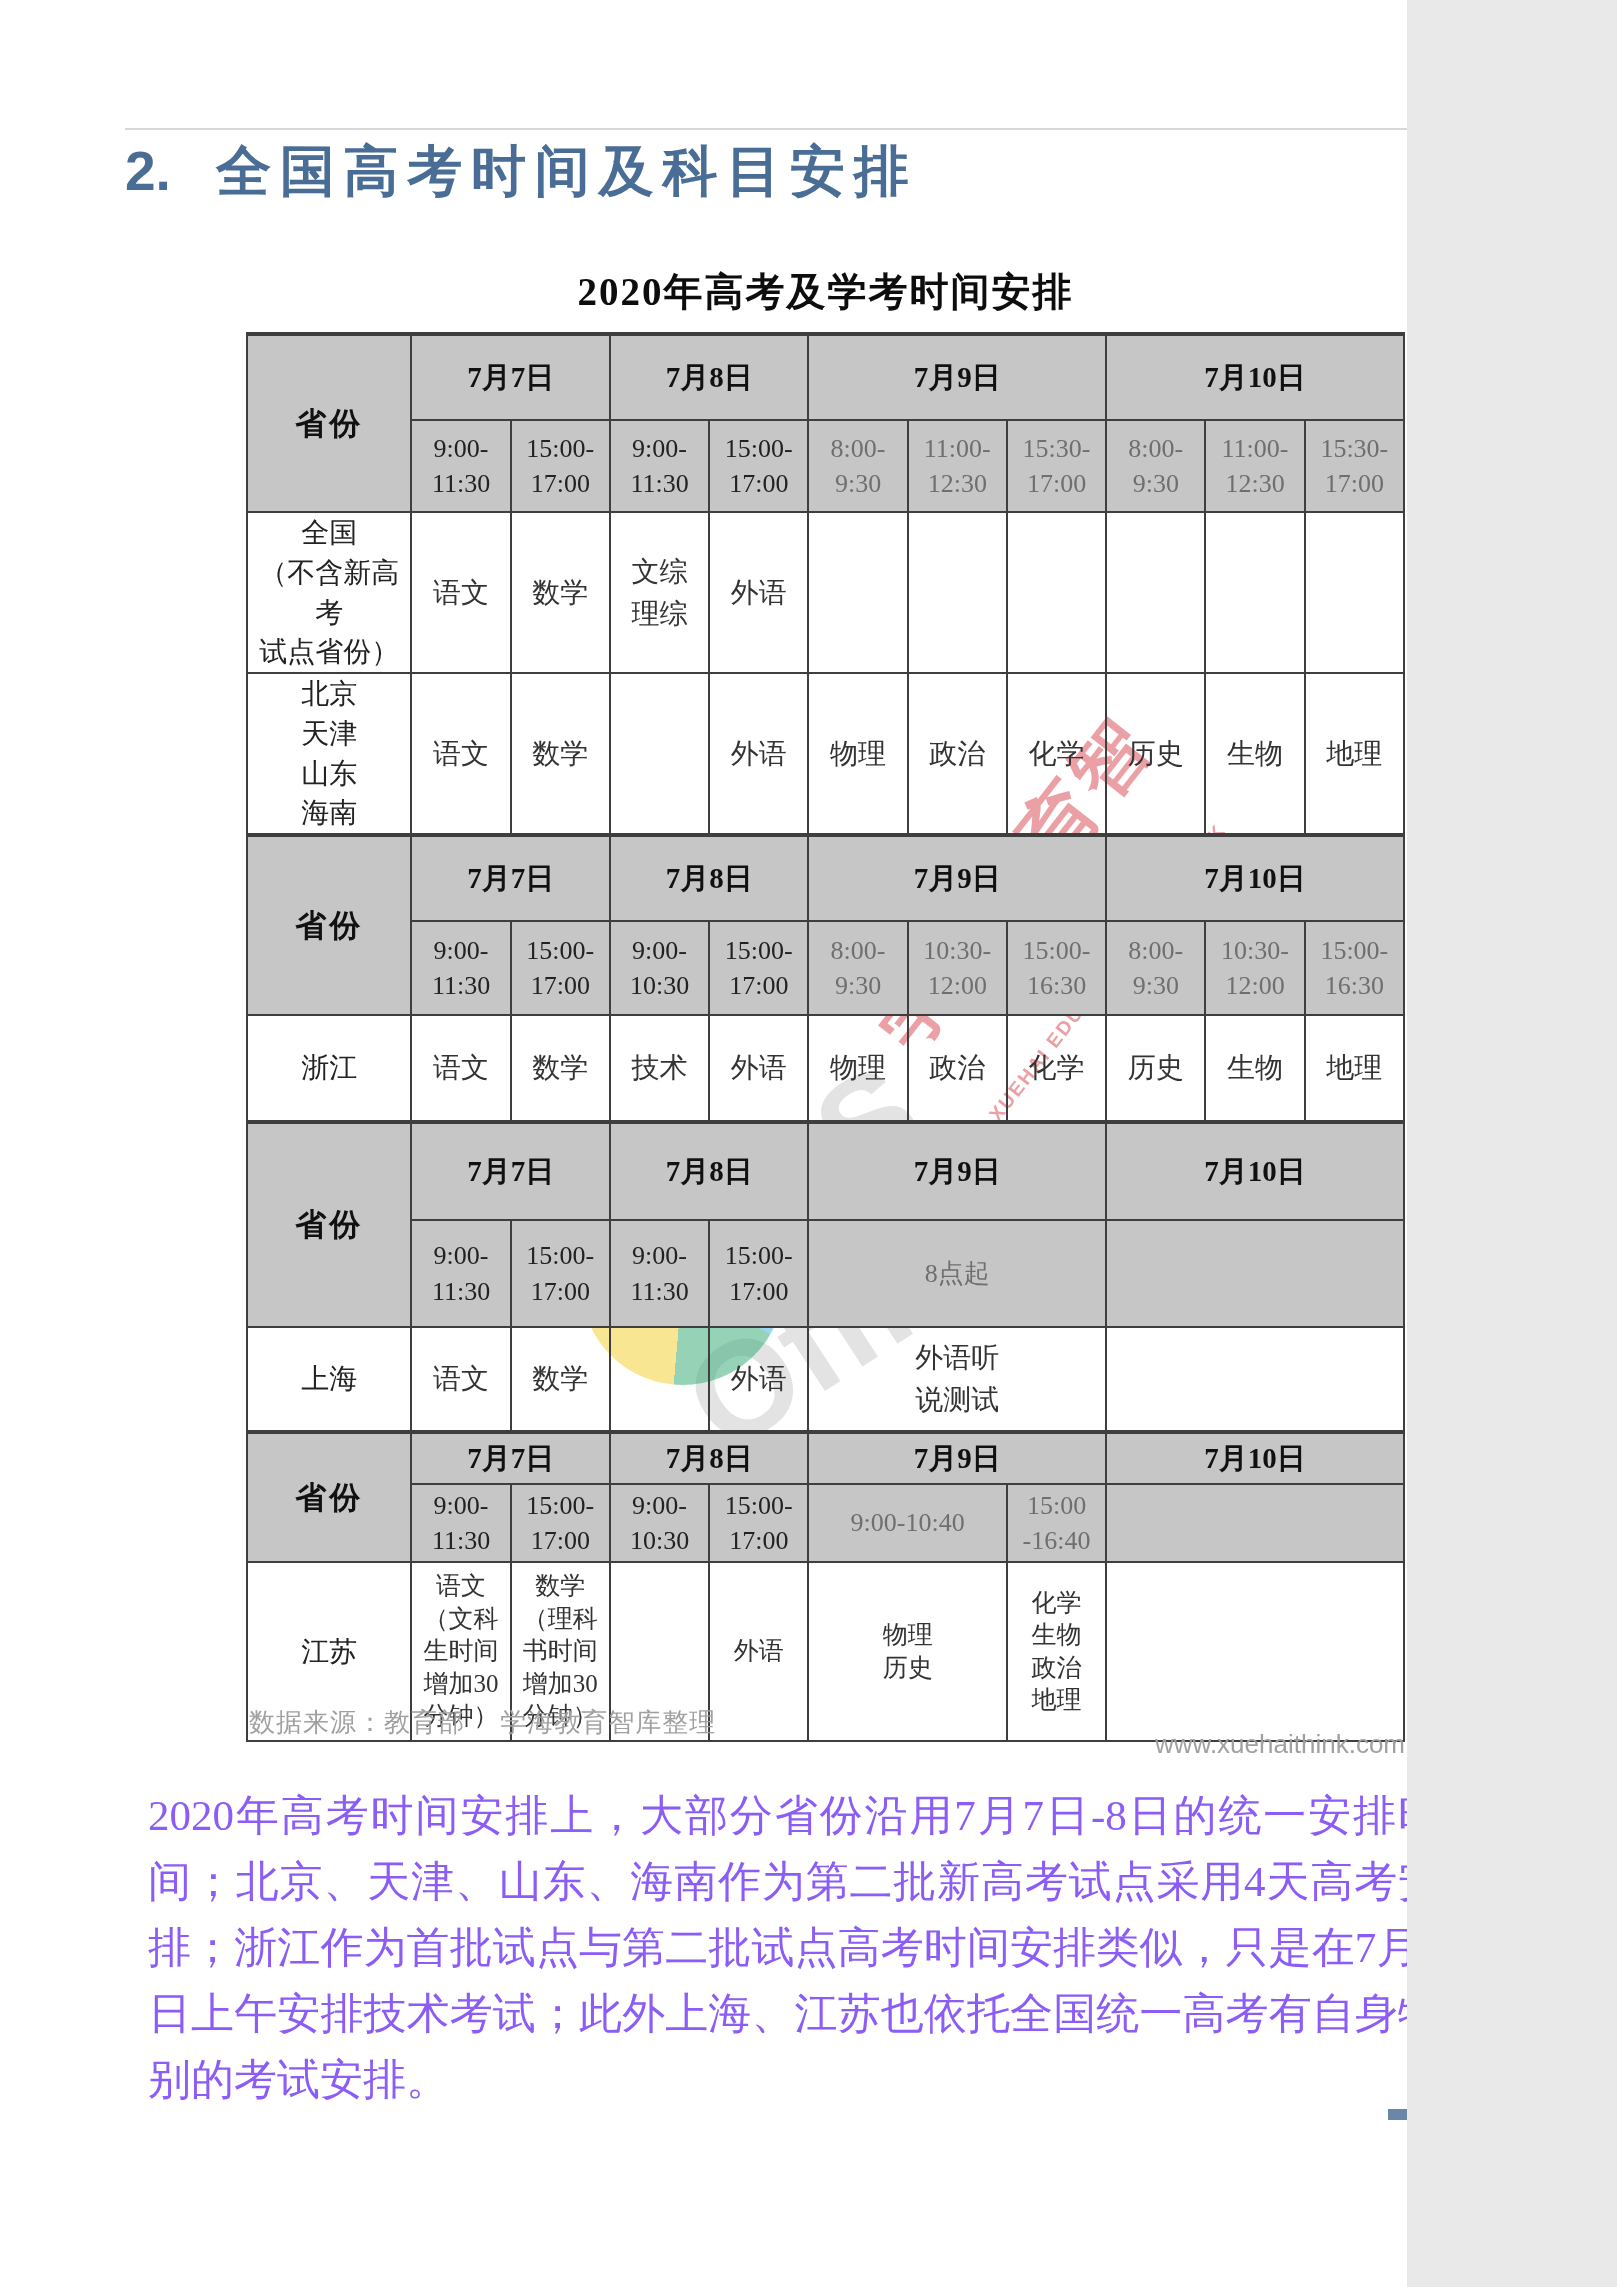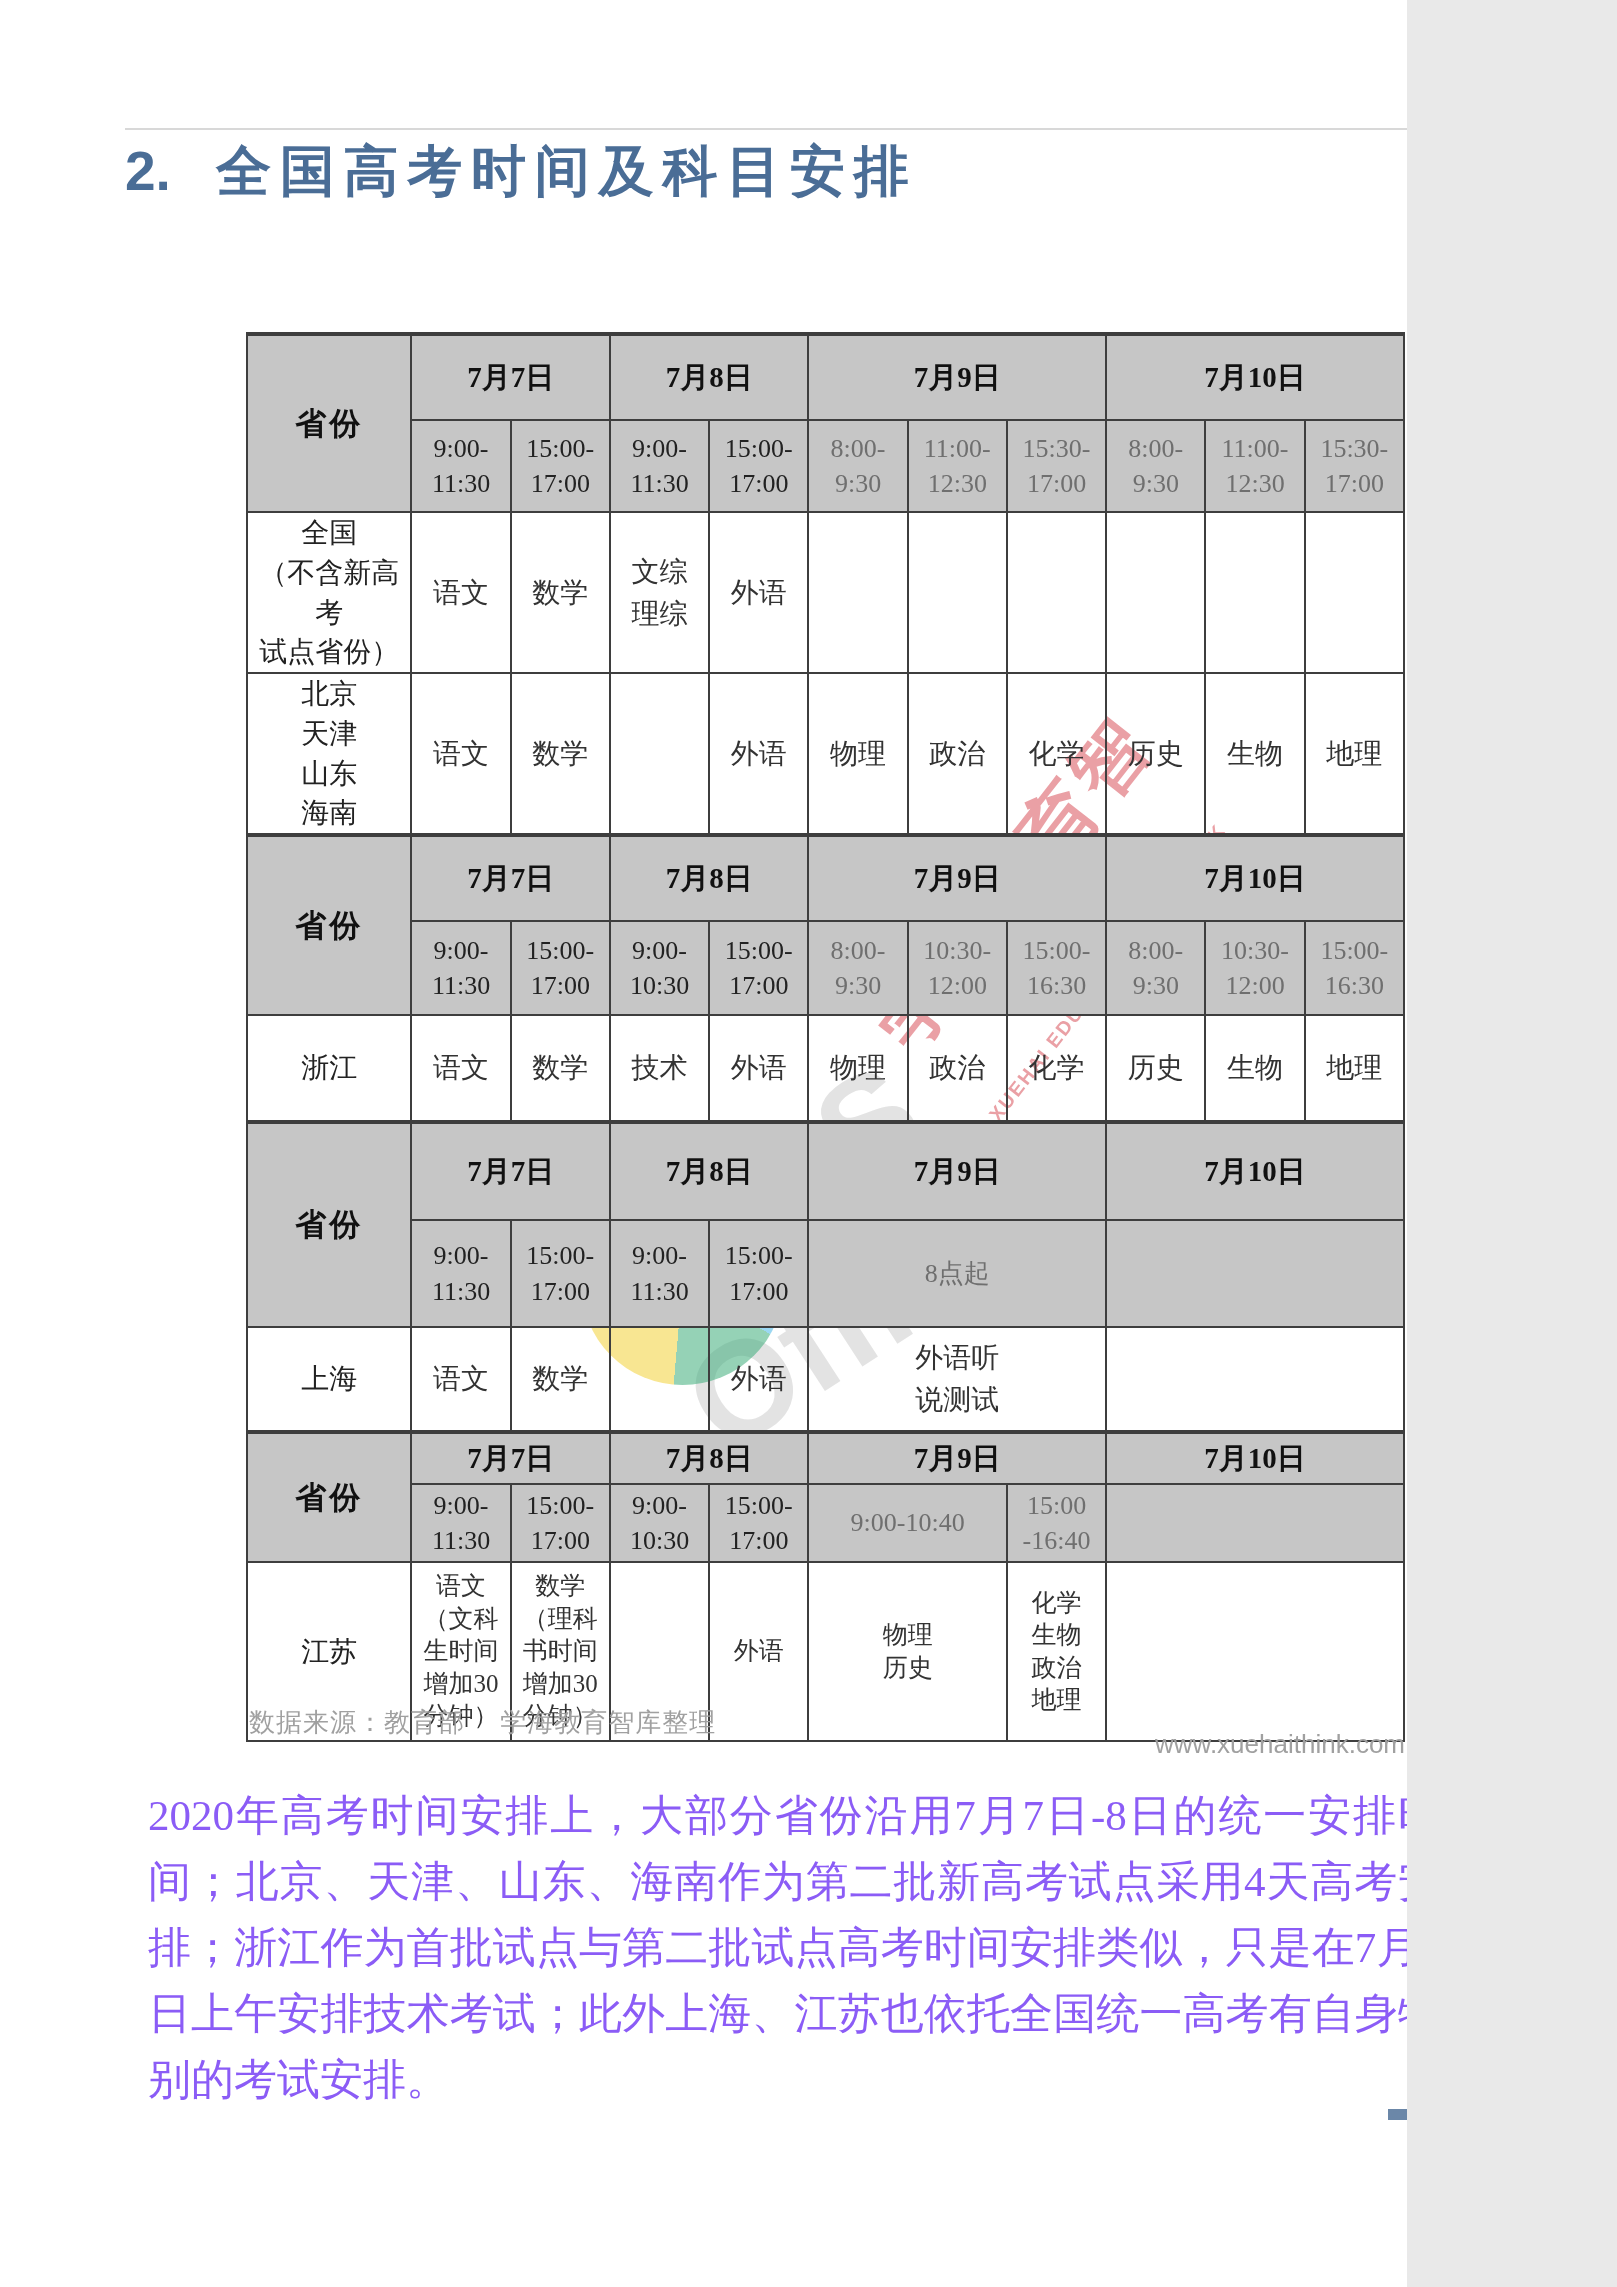--- a/index.html
+++ b/index.html
@@ -113,20 +113,21 @@
 <body>
 
 <div class="page">
 
   <div class="top-rule"></div>
 
   <div class="heading">
     <span class="num">2.</span><span class="txt">全国高考时间及科目安排</span>
   </div>
 
+  <div class="table-title">2020年高考及学考时间安排</div>
 
   <div class="wm wm-brand">WPS Office</div>
   <div class="wm wm-logo"></div>
   <div class="wm wm-star">★</div>
   <div class="wm wm-cn">学海教育智库</div>
   <div class="wm wm-en">XUEHAI EDUCATION THINK TANK</div>
 
   <table class="sched">
     <colgroup>
       <col style="width:164px">

